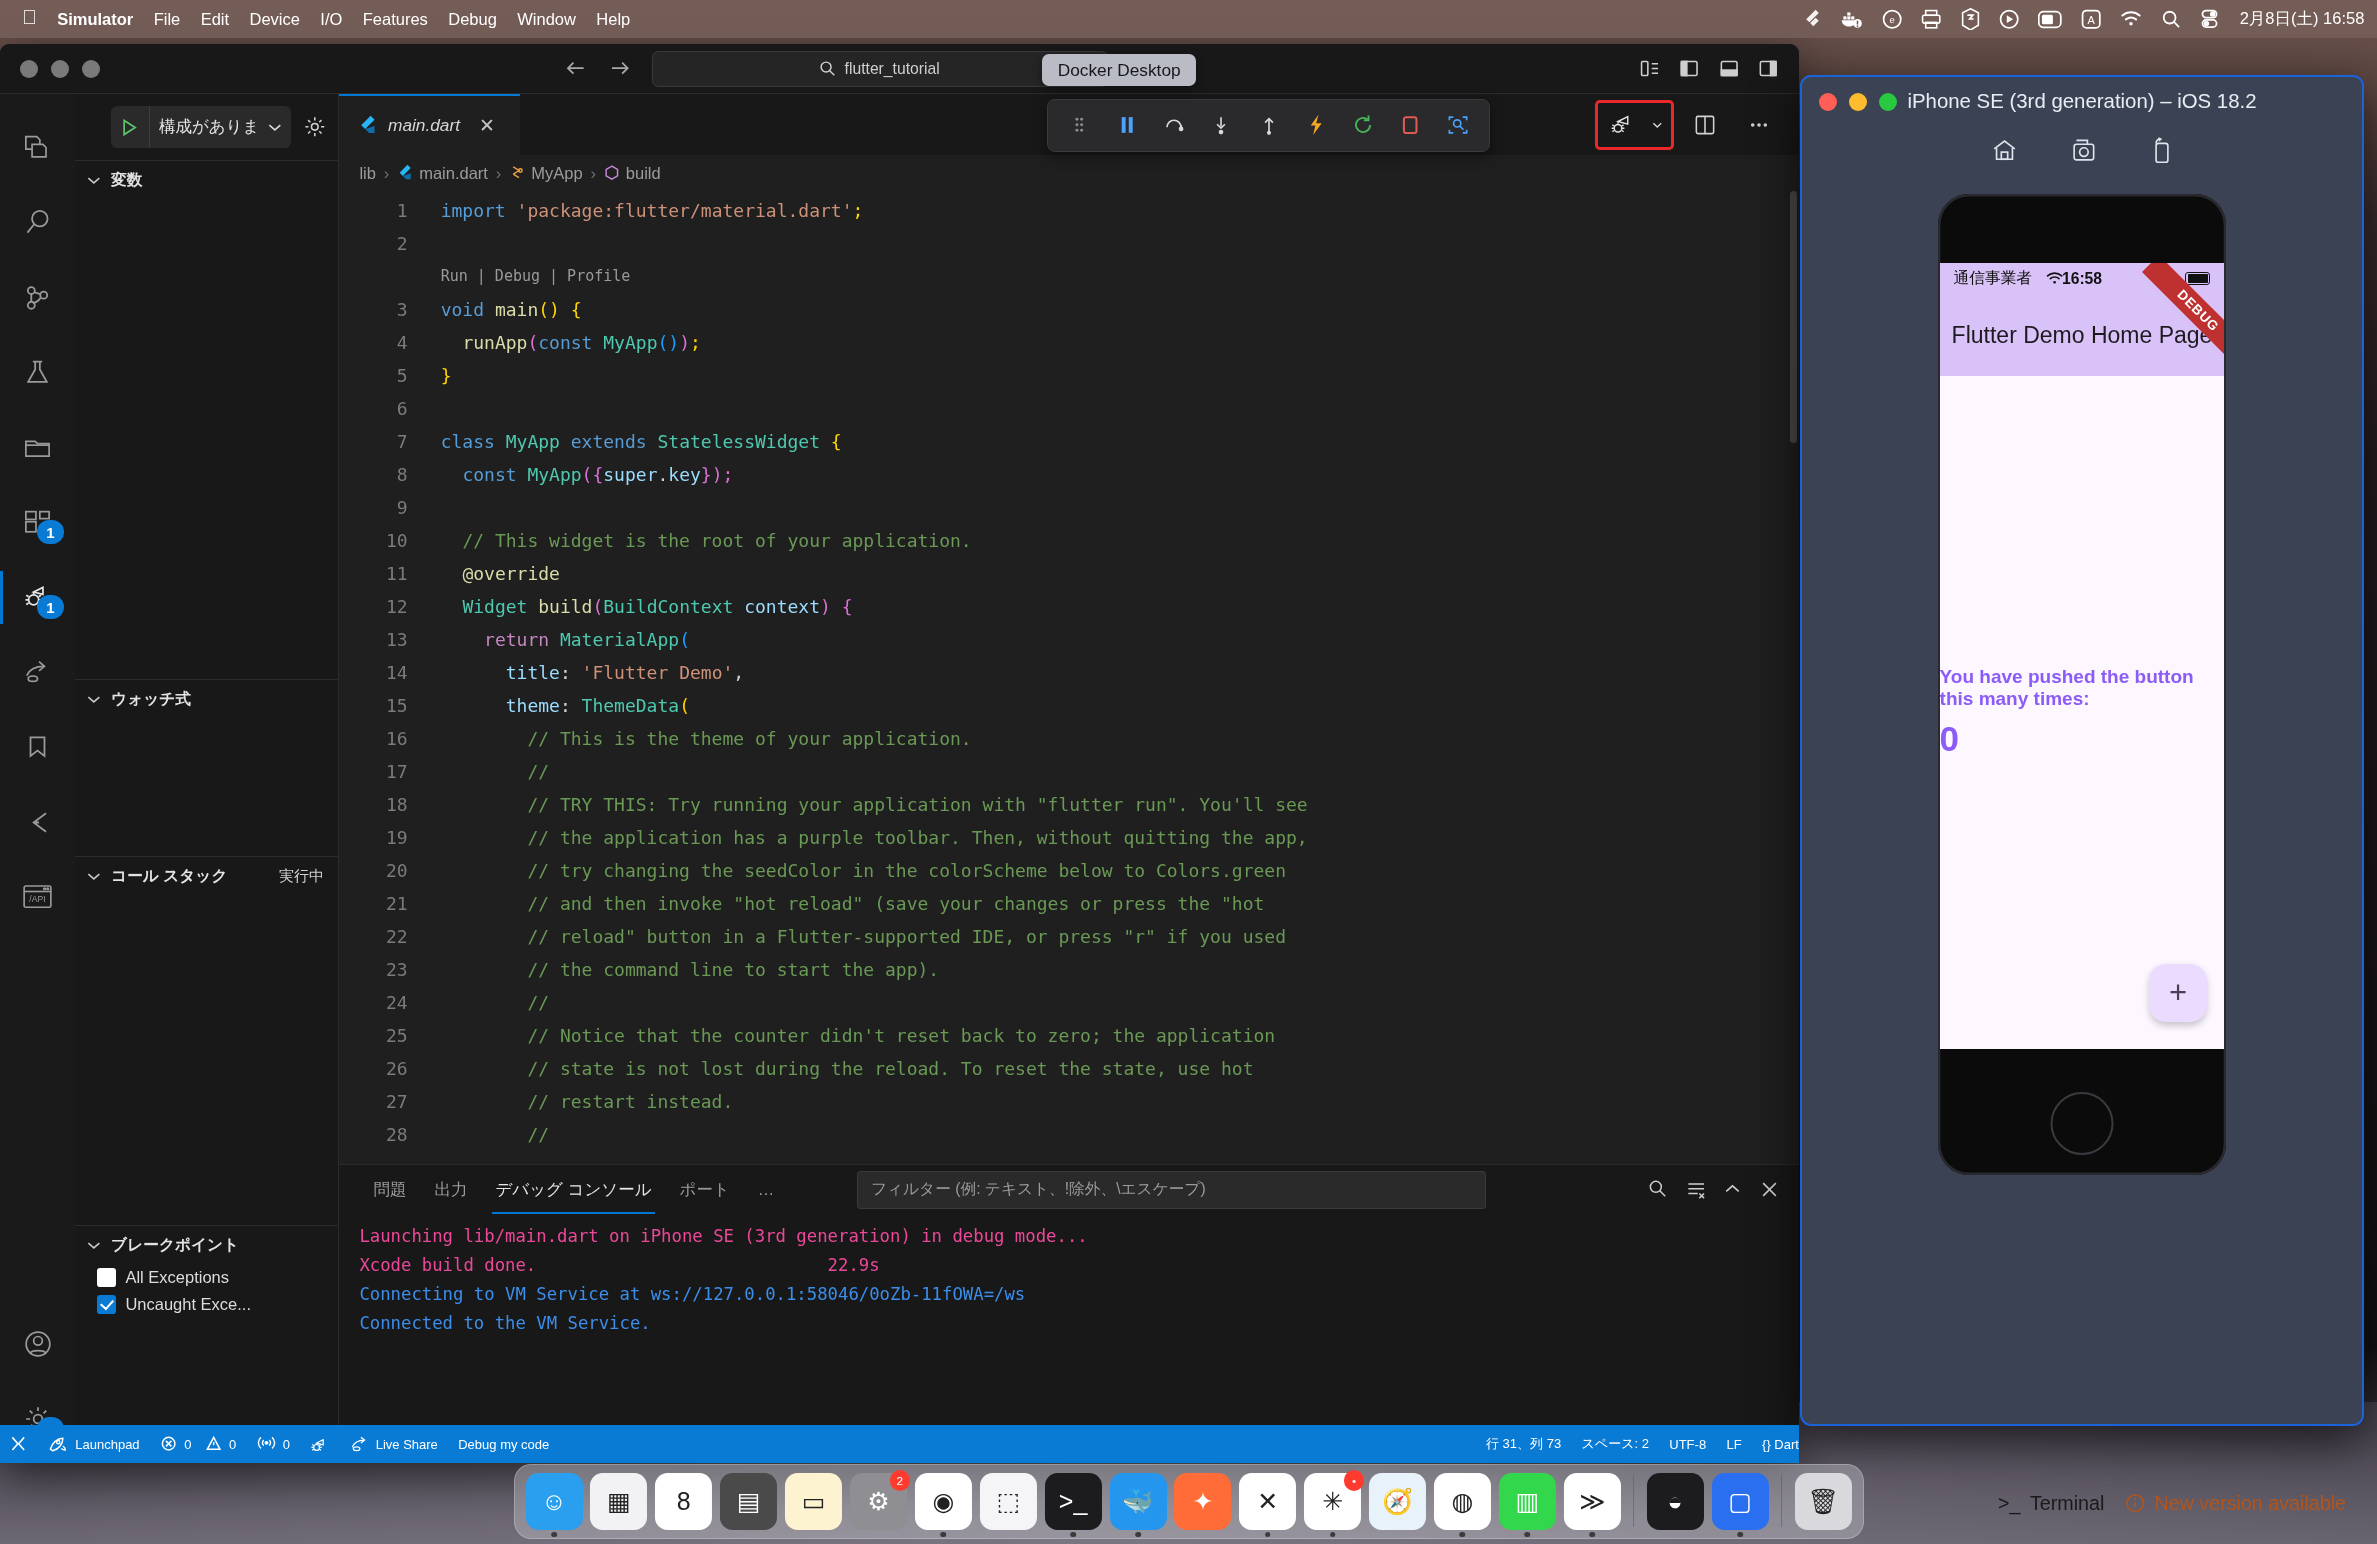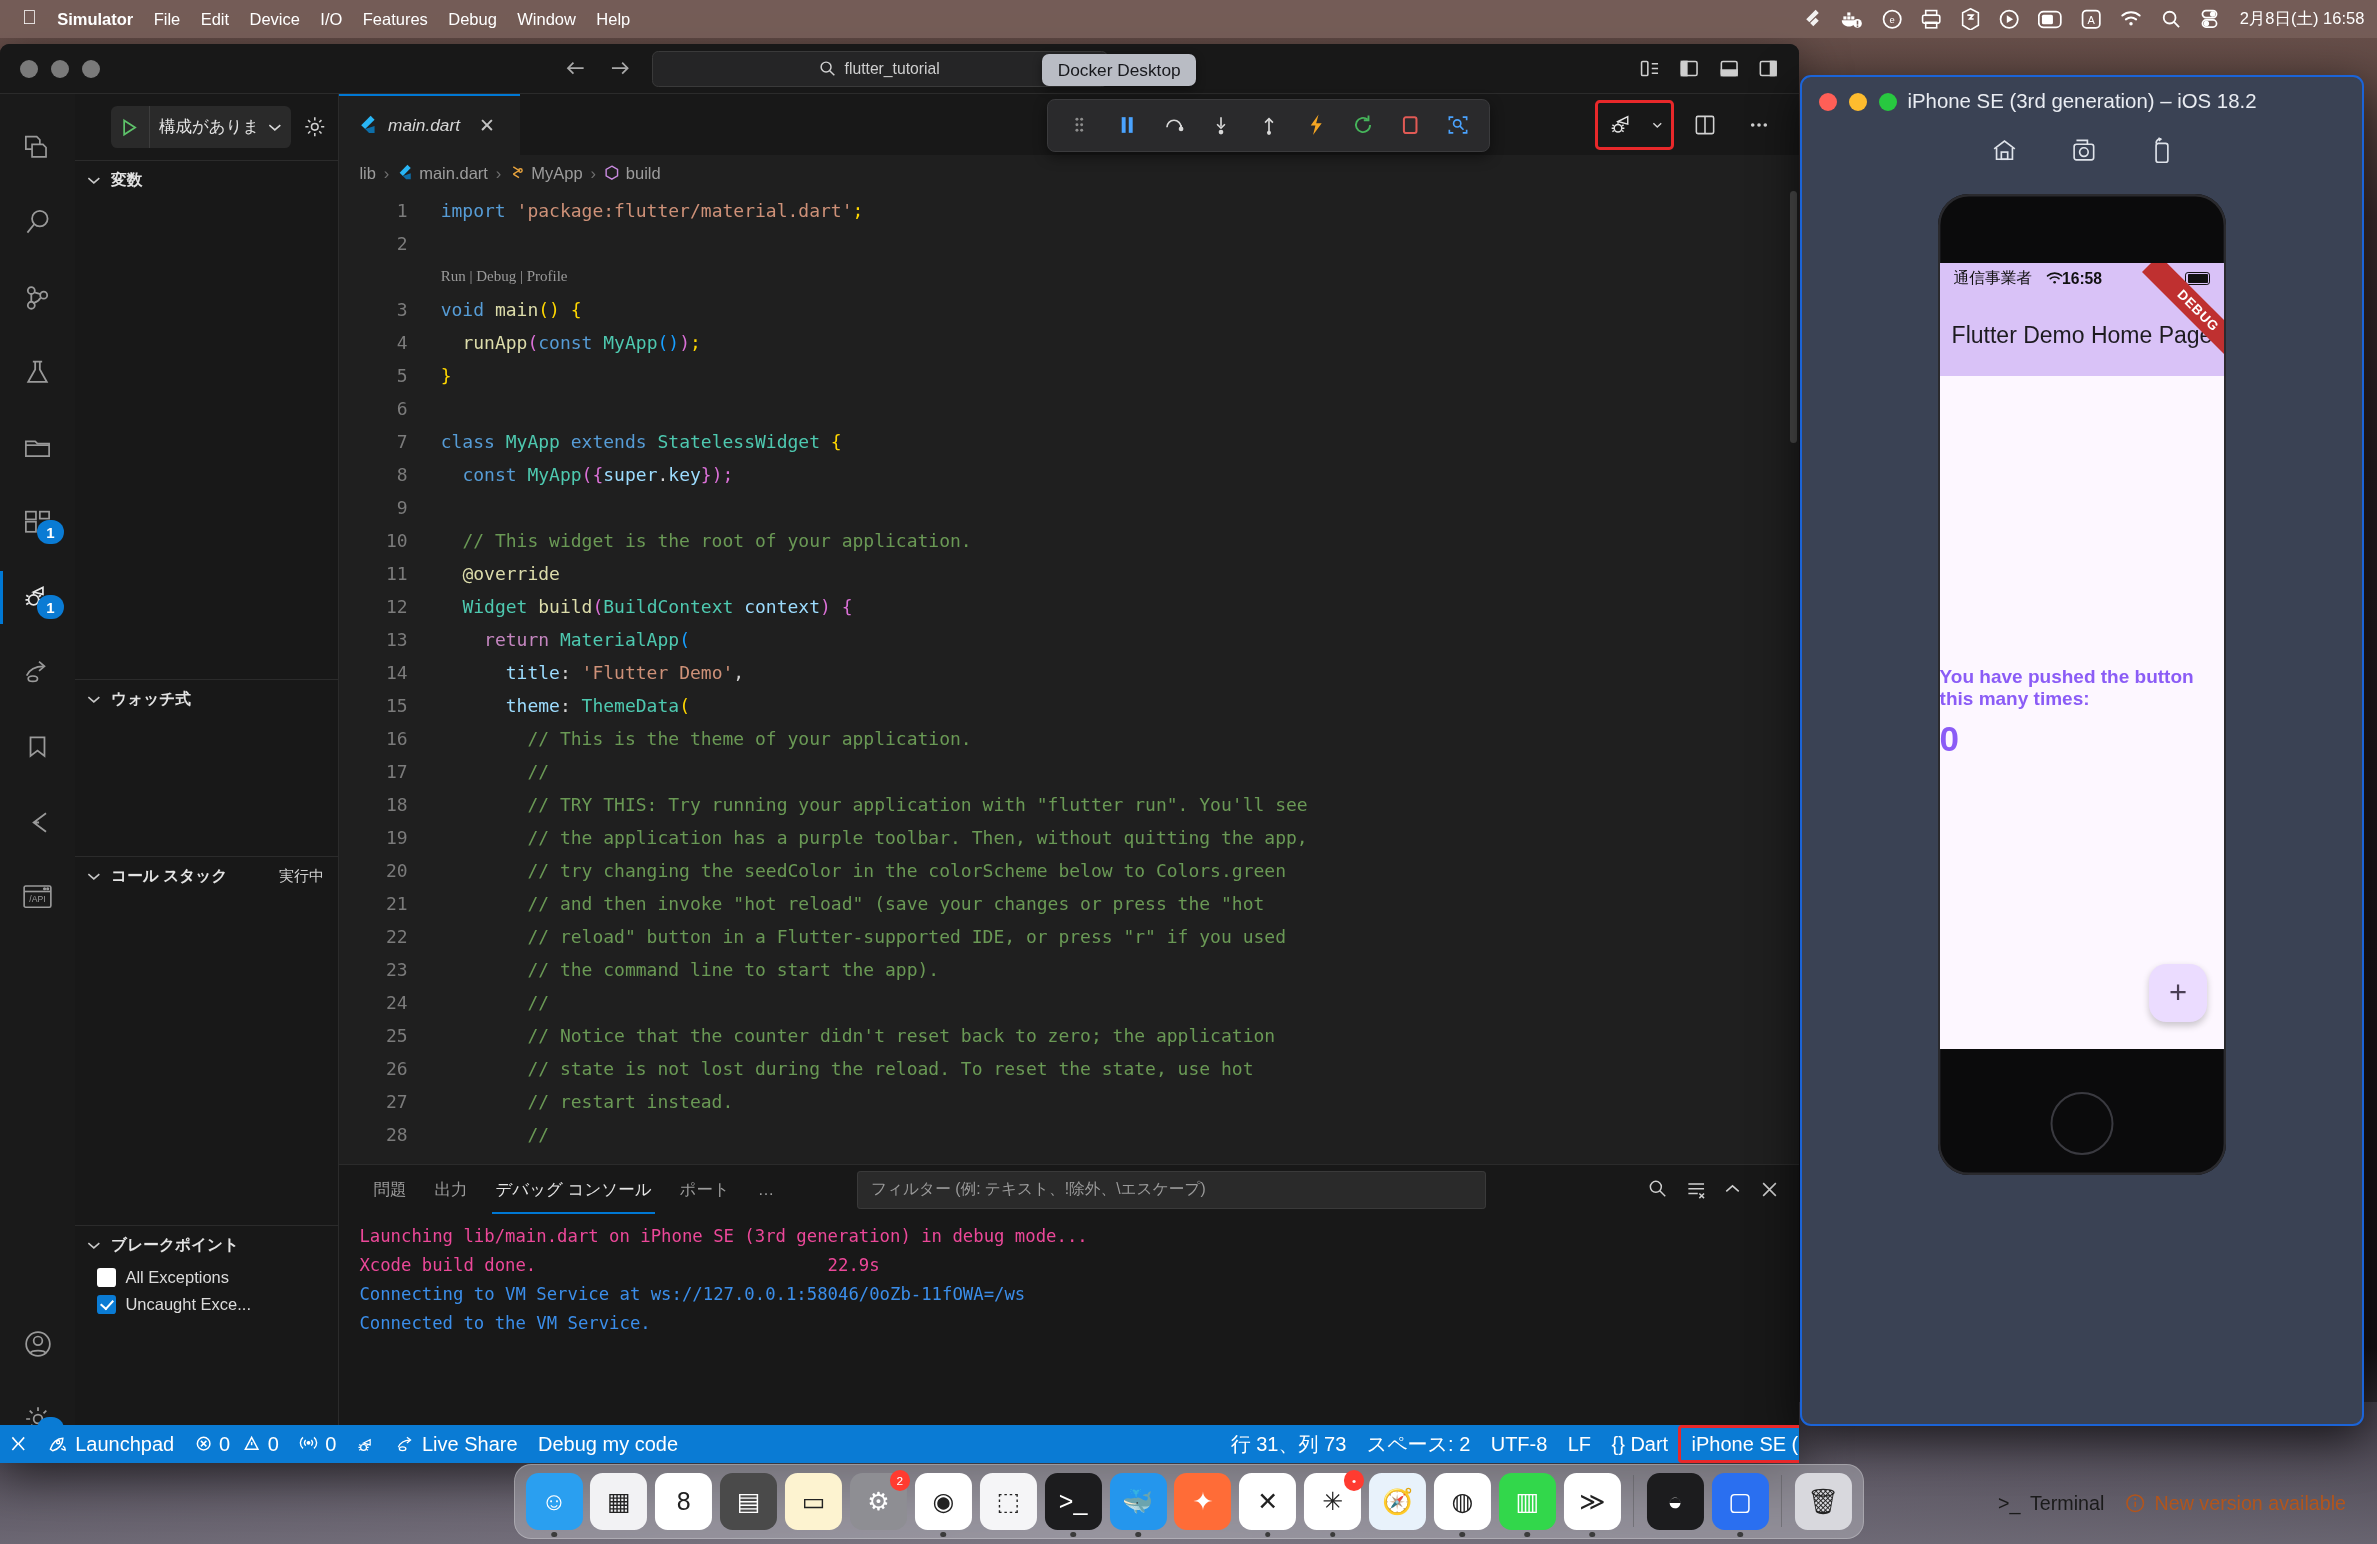--- a/index.html
+++ b/index.html
@@ -149,21 +149,21 @@
   .code-area { flex:1; overflow:hidden; position:relative; background:#1f1f1f; }
   .code {
     font-family:"DejaVu Sans Mono","Liberation Mono",monospace;
     font-size:18px; line-height:33px; color:#d4d4d4; padding-top:3.1px;
   }
   .cl { display:flex; white-space:pre; height:33px; }
   .ln { width:86px; text-align:right; padding-right:17.3px; color:#7b7b7b; flex:none; }
   .ct { padding-left:15.7px; }
   .codelens { display:flex; height:33px; align-items:center; }
   .codelens .ln { width:86px; }
-  .codelens .cz { padding-left:15.7px; color:#9a9a9a; font-size:15px;font-family:Liberation Serif, serif; }
+  .codelens .cz { padding-left:15.7px; color:#9a9a9a; font-size:15px; }
   .kw      { color:#569cd6; }
   .kw2     { color:#c586c0; }
   .str     { color:#ce9178; }
   .cmt     { color:#6a9955; }
   .typ     { color:#4ec9b0; }
   .fn      { color:#dcdcaa; }
   .var     { color:#9cdcfe; }
   .b1      { color:#ffd700; }
   .b2      { color:#da70d6; }
   .b3      { color:#179fff; }
@@ -191,21 +191,21 @@
     line-height:29px; padding:7.9px 0 0 20.4px; overflow:hidden; position:relative;
   }
   .cline { white-space:pre; }
   .c-amber { color:#ec4899; }
   .c-blue  { color:#3b8eea; }
   .panel-caret { position:absolute; left:20.4px; bottom:7.9px; color:#bdbdbd; font-size:19px; }
 
   
   .statusbar {
     position:absolute; left:0; bottom:0; width:2157px; height:38px; background:#0a7bd4;
-    display:flex; align-items:center; color:#fff; font-size:20px; z-index:20;
+    display:flex; align-items:center; color:#fff; font-size:13px; z-index:20;
   }
   .sbi { display:flex; align-items:center; gap:7px; padding:0 10.2px; height:38px; white-space:nowrap; }
   .sb-right { margin-left:auto; display:flex; align-items:center; }
   .device-highlight { border:3.1px solid #e8282a; border-radius:3.9px; height:38px; display:flex; align-items:center; }
 
   
   .docker-tip {
     position:absolute; left:1042px; bottom:1458px; background:#b9bcc4; color:#17181c;
     padding:5.5px 15.7px; border-radius:7px; font-size:17.3px; z-index:70; box-shadow:0 3.1px 9.4px rgba(0,0,0,.4);
   }

